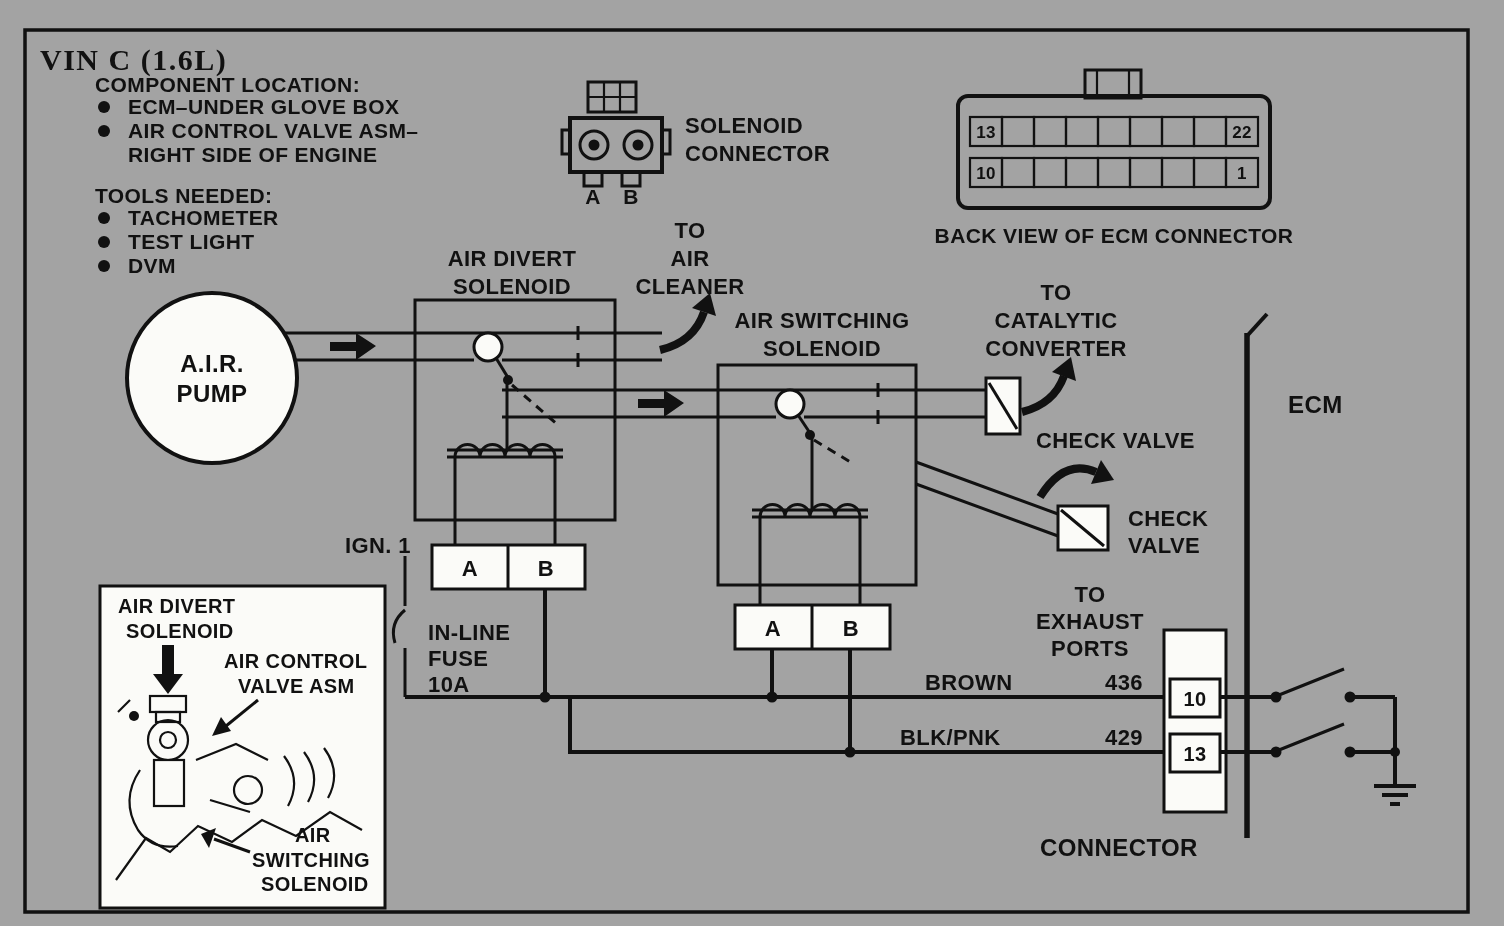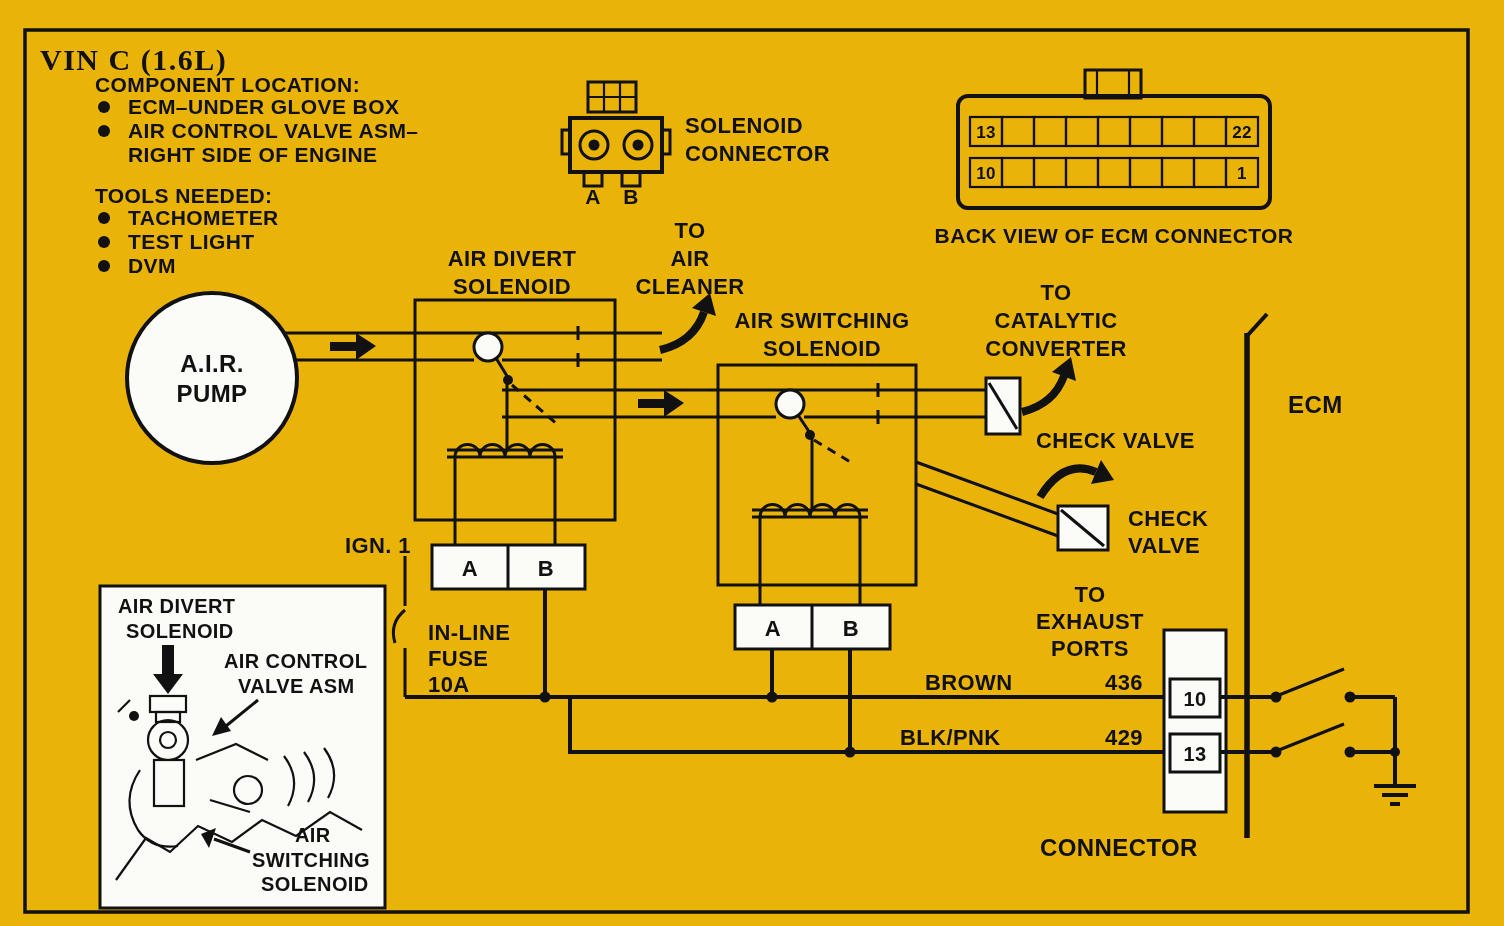--- a/index.html
+++ b/index.html
@@ -1,16 +1,16 @@
 <!DOCTYPE html>
 <html><head>
 <meta charset="utf-8">
 <style>
   html,body{margin:0;padding:0;background:#e8e8e4;}
-  .canvas{position:relative;width:1504px;height:926px;background:#eab308;overflow:hidden;}
+  .canvas{position:relative;width:1504px;height:926px;background:#a3a3a3;overflow:hidden;}
   svg{display:block;}
   .ln{stroke:#111;fill:none;}
   .s2{stroke-width:2.2;} .s3{stroke-width:3;} .s4{stroke-width:4;} .s5{stroke-width:5.5;} .s8{stroke-width:8;}
   .fillw{fill:#fbfbf8;}
   .blk{fill:#111;stroke:none;}
   .t{font-family:"Liberation Sans",sans-serif;font-weight:700;fill:#111;letter-spacing:.4px;}
   .f17{font-size:17px;} .f20{font-size:20px;} .f21{font-size:21px;} .f22{font-size:22px;} .f24{font-size:24px;}
   .mid{text-anchor:middle;}
   .title{font-family:"Liberation Serif",serif;font-size:30px;font-weight:600;fill:#111;letter-spacing:1.5px;}
   .dash{stroke-dasharray:9 7;}

